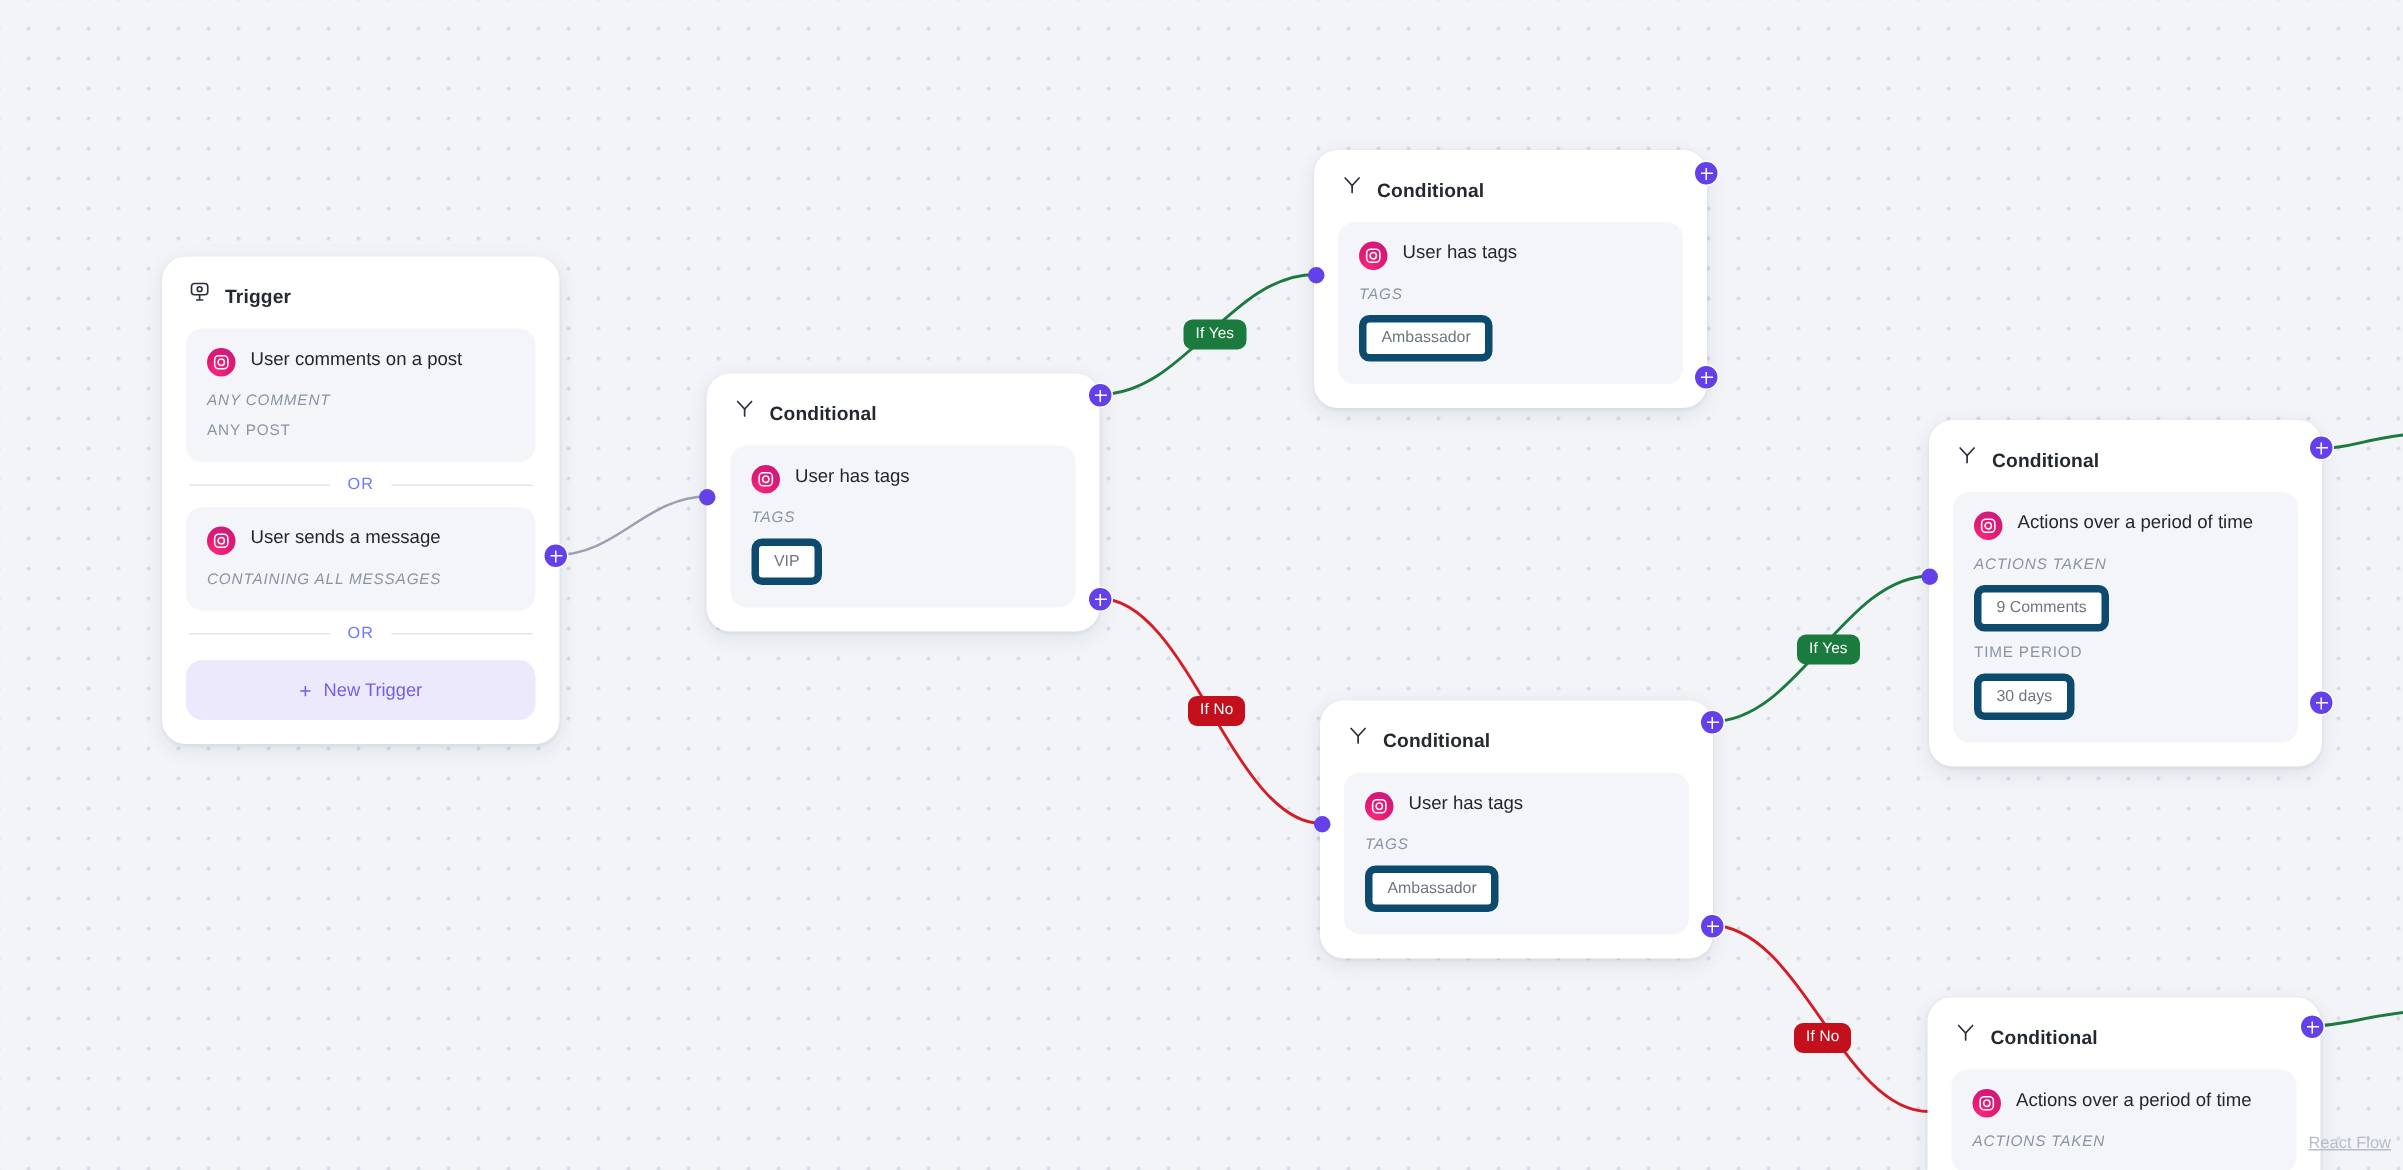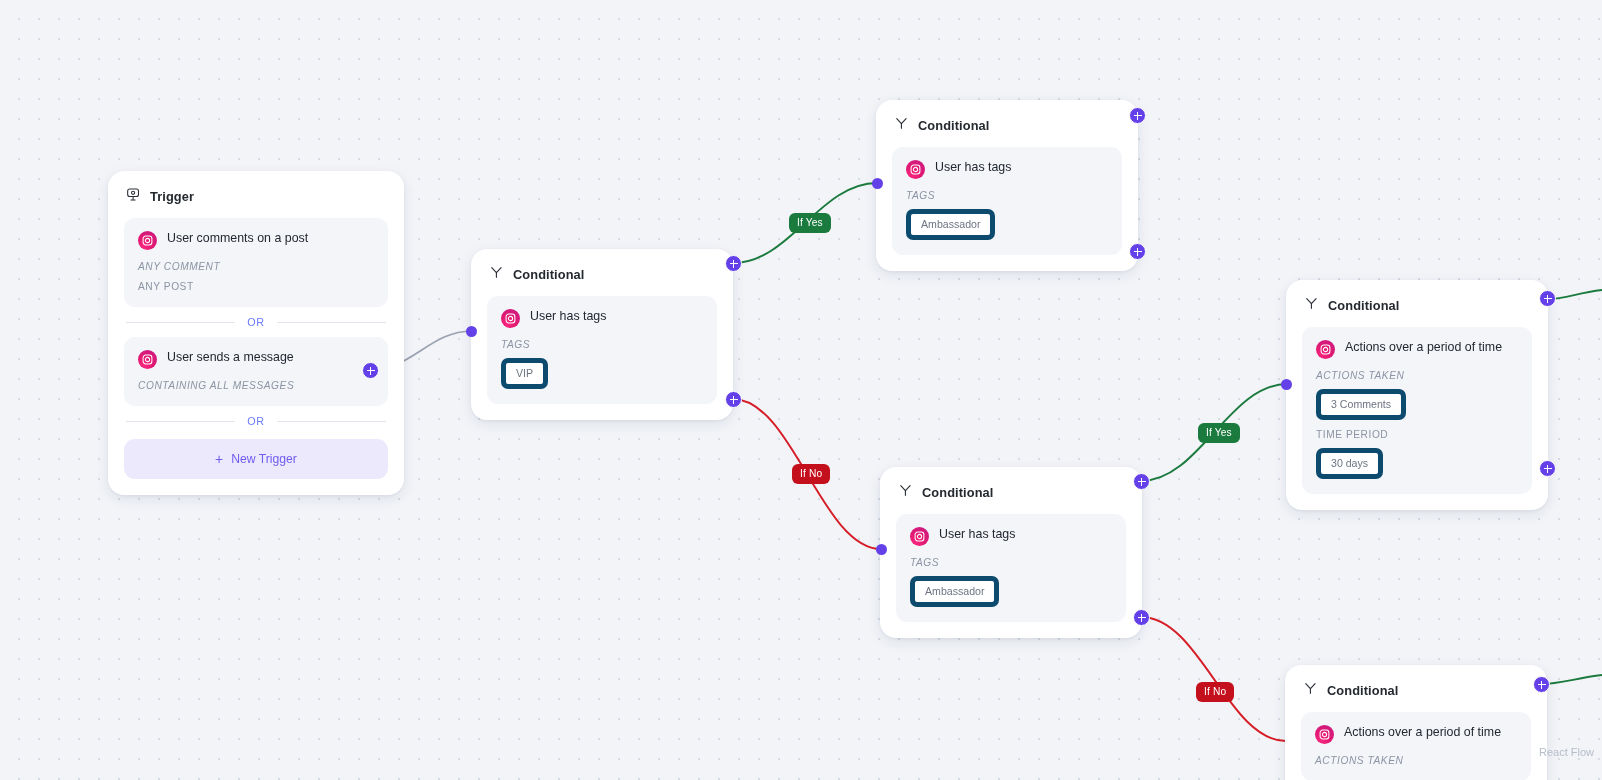--- a/index.html
+++ b/index.html
@@ -159,24 +159,25 @@
     letter-spacing: .15px;
     white-space: nowrap;
     cursor: pointer;
   }
   .edge-label.yes { background: #1b7a3d; }
   .edge-label.no  { background: #c3101c; }
 
   
   .attribution {
     position: absolute;
-    right: 8px; bottom: 22px;
+    right: 8px; bottom: 12px;
     font-size: 11px;
     color: #b6bdc9;
     z-index: 20;
+    text-decoration: underline;
   }
 </style>
 </head>
 <body>
 
 <div id="canvas">
 
   <svg id="edge-layer">
 
     <path d="M 370,370 C 412,370 430,331 472,331" fill="none" stroke="#9aa2b1" stroke-width="1.7"></path>
@@ -186,21 +187,21 @@
     <path d="M 733,399 C 792,399 822,549 881,549" fill="none" stroke="#d61c26" stroke-width="1.9"></path>
 
     <path d="M 1141,481 C 1199,481 1229,384 1287,384" fill="none" stroke="#1b7a3d" stroke-width="1.9"></path>
 
     <path d="M 1141,617 C 1200,617 1228,741 1286,741" fill="none" stroke="#d61c26" stroke-width="1.9"></path>
 
     <path d="M 1547,299 C 1566,299 1576,293 1602,290" fill="none" stroke="#1b7a3d" stroke-width="1.9"></path>
     <path d="M 1541,684 C 1560,684 1576,678 1602,675" fill="none" stroke="#1b7a3d" stroke-width="1.9"></path>
   </svg>
 
-  <div class="node" id="node-trigger" style="left:108px; top:171px; width:296px;">
+  <div class="node" id="node-trigger" style="left:108px; top:171px; width:265px;">
     <div class="node-head">
       <span class="icon">
         <svg width="15" height="15" viewBox="0 0 18 18">
           <rect x="2" y="2.4" width="13" height="9" rx="2.4" fill="none" stroke="#2a2f38" stroke-width="1.3"></rect>
           <circle cx="8.5" cy="6.9" r="1.9" fill="none" stroke="#2a2f38" stroke-width="1.3"></circle>
           <line x1="8.5" y1="11.4" x2="8.5" y2="15.4" stroke="#2a2f38" stroke-width="1.3"></line>
           <line x1="5.6" y1="15.6" x2="11.4" y2="15.6" stroke="#2a2f38" stroke-width="1.3"></line>
         </svg>
       </span>
       <span class="node-title">Trigger</span>
@@ -323,21 +324,21 @@
         <div class="card-head">
           <span class="ig">
             <svg width="11" height="11" viewBox="0 0 14 14">
               <rect x="1.4" y="1.4" width="11.2" height="11.2" rx="3.4" fill="none" stroke="#fff" stroke-width="1.3"></rect>
               <circle cx="7" cy="7" r="2.7" fill="none" stroke="#fff" stroke-width="1.3"></circle>
             </svg>
           </span>
           <span class="card-title">Actions over a period of time</span>
         </div>
         <div class="meta first">ACTIONS TAKEN</div>
-        <div class="pill">3 Comments</div>
+        <div class="pill">9 Comments</div>
         <div class="meta">TIME PERIOD</div>
         <div class="pill">30 days</div>
       </div>
     </div>
   </div>
 
   <div class="node" id="node-cond-amb-no" style="left:880px; top:467px; width:262px;">
     <div class="node-head">
       <span class="icon">
         <svg width="15" height="15" viewBox="0 0 18 18">

